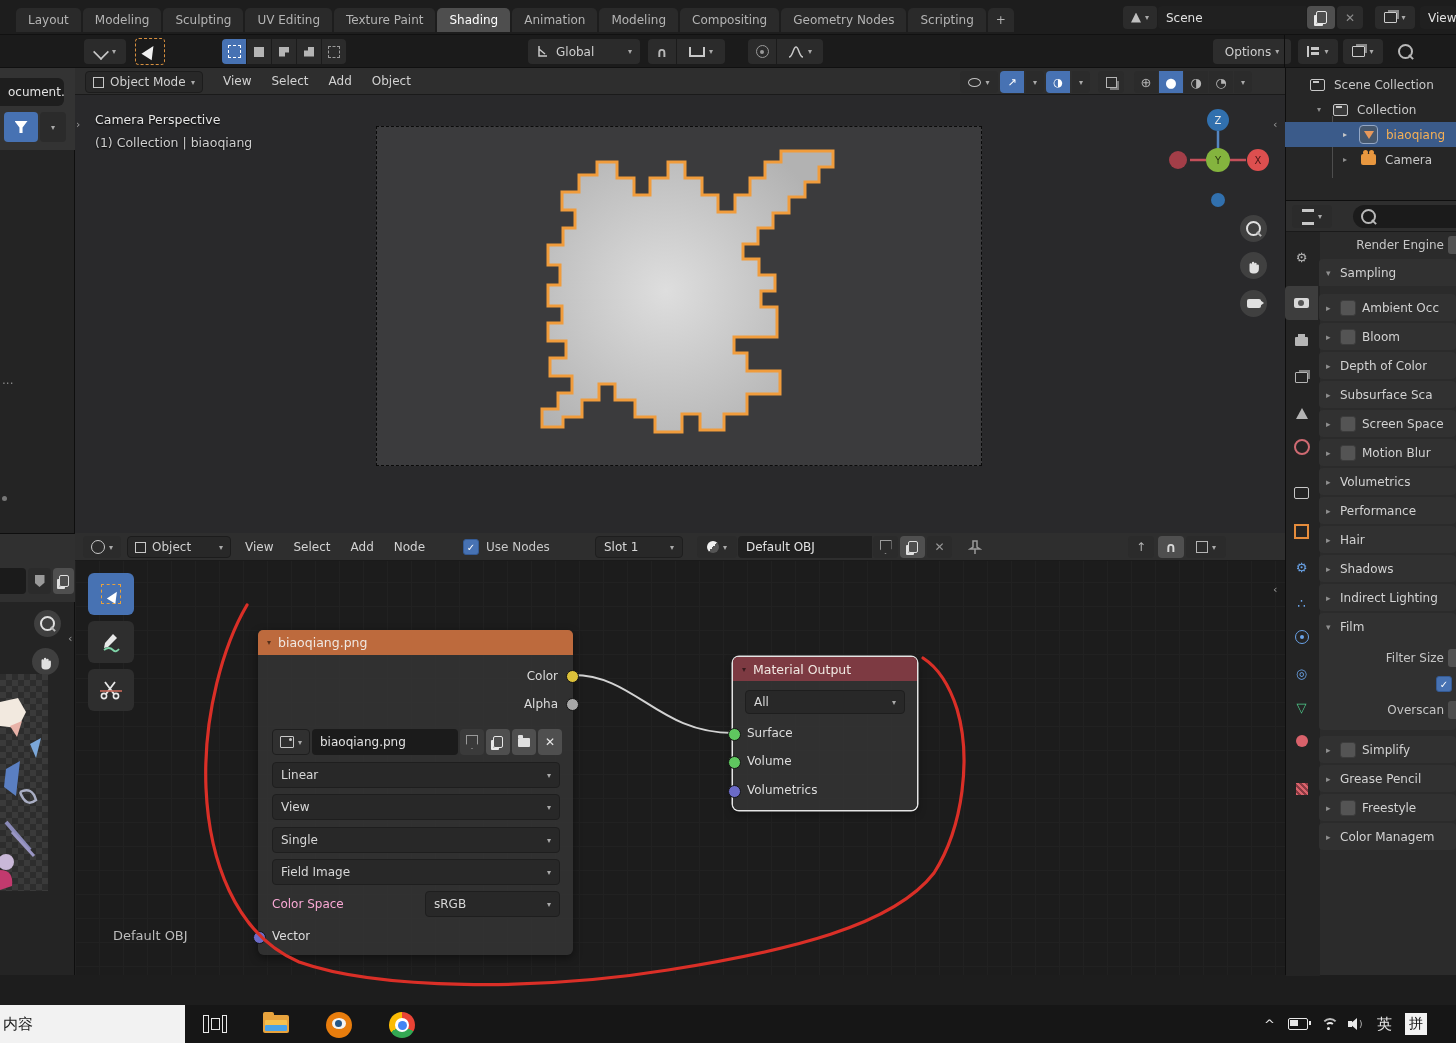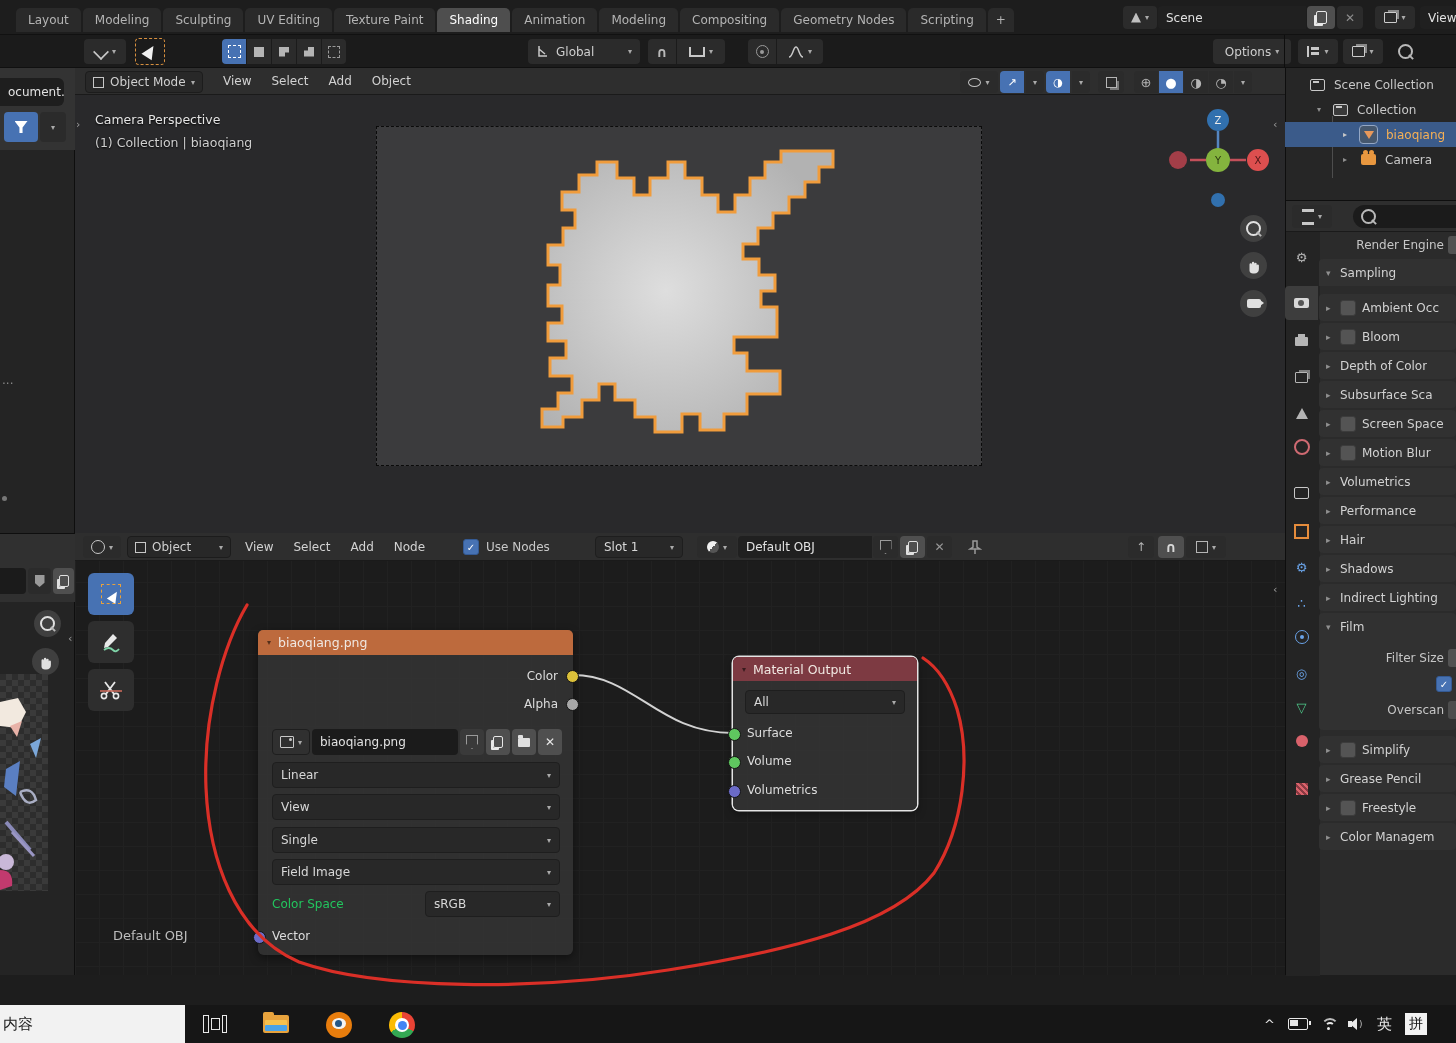--- a/index.html
+++ b/index.html
@@ -636,21 +636,21 @@
       <span class="chev">▾</span>
     </div>
     <div class="ab dd" style="left:14px;top:197px;width:288px;height:26px;">
       <span>Single</span>
       <span class="chev">▾</span>
     </div>
     <div class="ab dd" style="left:14px;top:229px;width:288px;height:26px;">
       <span>Field Image</span>
       <span class="chev">▾</span>
     </div>
-    <div class="ab txt" style="left:14px;top:267px;color:#22c55e;">Color Space</div>
+    <div class="ab txt" style="left:14px;top:267px;color:#f9a8d4;">Color Space</div>
     <div class="ab dd" style="left:167px;top:261px;width:135px;height:26px;">
       <span>sRGB</span>
       <span class="chev">▾</span>
     </div>
     <span class="sock" style="left:-5.5px;top:301px;background:#6b6bc7;"></span>
     <div class="ab txt" style="left:14px;top:299px;color:#dcdcdc;">Vector</div>
   </div>
 
   <div class="node" style="left:733px;top:657px;width:184px;height:153px;box-shadow:0 0 0 1.5px #e4e4e4,0 3px 10px rgba(0,0,0,.45);">
     <div class="nh" style="background:#7d3a42;height:24px;">

